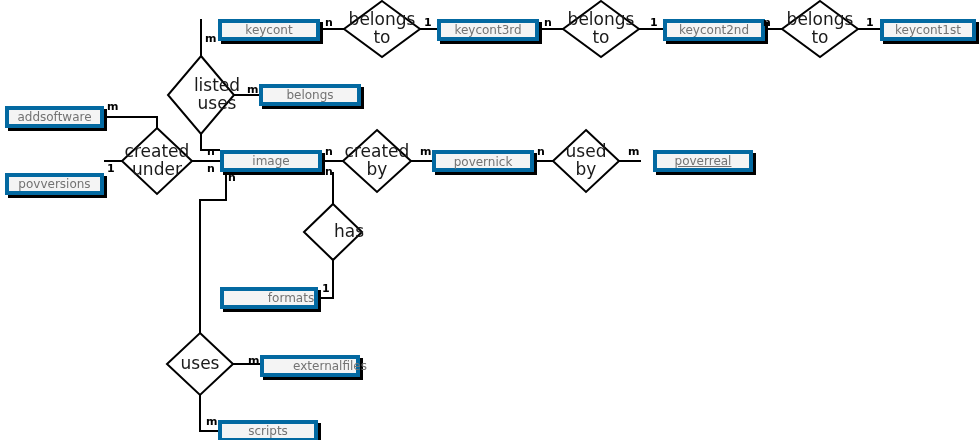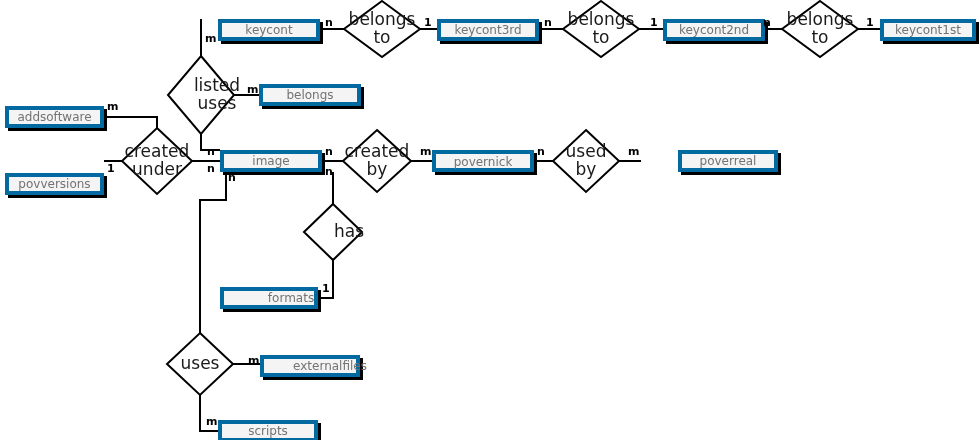--- a/index.html
+++ b/index.html
@@ -121,21 +121,21 @@
       </div>
       <div class="entity-box" style="left: 5px; top: 150px; width: 99px; height: 22px; background: rgb(244, 244, 244); margin-top: 23px;">
         <span>povversions</span>
       </div>
       <div class="entity-box" style="left: 220px; top: 150px; width: 102px; height: 22px; background: rgb(244, 244, 244);">
         <span>image</span>
       </div>
       <div class="entity-box" style="left: 432px; top: 150px; width: 102px; height: 22px; background: rgb(244, 244, 244); align-items: flex-end;">
         <span>povernick</span>
       </div>
-      <div class="entity-box" style="left: 678px; top: 150px; width: 100px; height: 22px; background: rgb(244, 244, 244);">
+      <div class="entity-box" style="left: 653px; top: 150px; width: 100px; height: 22px; background: rgb(244, 244, 244); text-decoration: underline;">
         <span>poverreal</span>
       </div>
       <div class="entity-box" style="left: 220px; top: 287px; width: 98px; height: 22px; background: rgb(244, 244, 244); padding-left: 44px;">
         <span>formats</span>
       </div>
       <div class="entity-box" style="left: 260px; top: 355px; width: 100px; height: 22px; background: rgb(244, 244, 244); padding-left: 40px;">
         <span>externalfiles</span>
       </div>
       <div class="entity-box" style="left: 218px; top: 420px; width: 100px; height: 22px; background: rgb(244, 244, 244);">
         <span>scripts</span>

